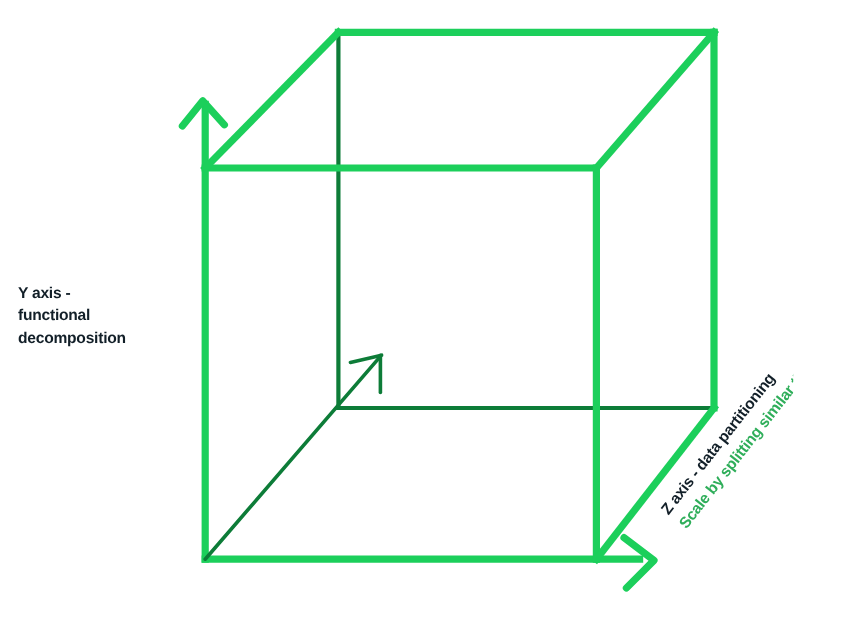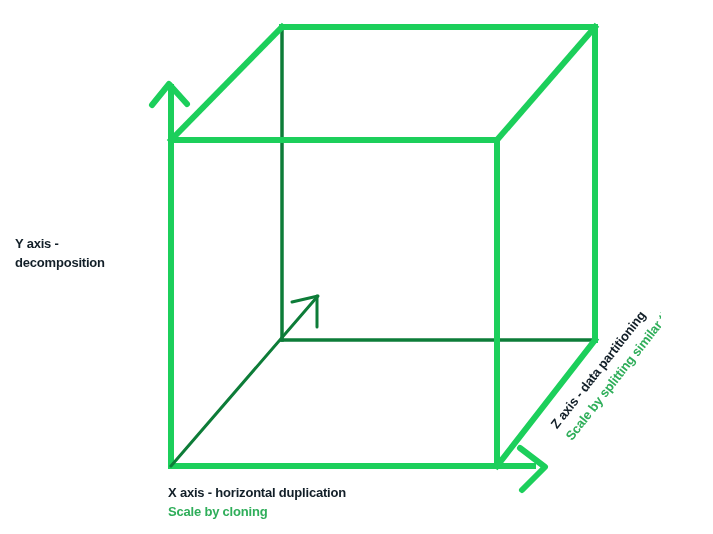--- a/index.html
+++ b/index.html
@@ -83,26 +83,23 @@
     <polyline class="head-bright" points="152,105 169,84 187,104"></polyline>
     <polyline class="head-bright" points="520,448 545,467 522,490"></polyline>
 
     <line class="arrow-dark" x1="171" y1="466" x2="317" y2="297"></line>
     <line class="arrow-dark" x1="318" y1="296" x2="292" y2="302"></line>
     <line class="arrow-dark" x1="317" y1="296" x2="317" y2="327"></line>
   </svg>
 
   <div class="axis-label y-label">
     <div>Y axis -</div>
+    <div>functional</div>
     <div>decomposition</div>
   </div>
 
-  <div class="axis-label x-label">
-    <div>X axis - horizontal duplication</div>
-    <div class="sub">Scale by cloning</div>
-  </div>
 
   <div class="axis-label z-label">
     <div>Z axis - data partitioning</div>
     <div class="sub">Scale by splitting similar things</div>
   </div>
 
 </div>
 
 </body></html>

